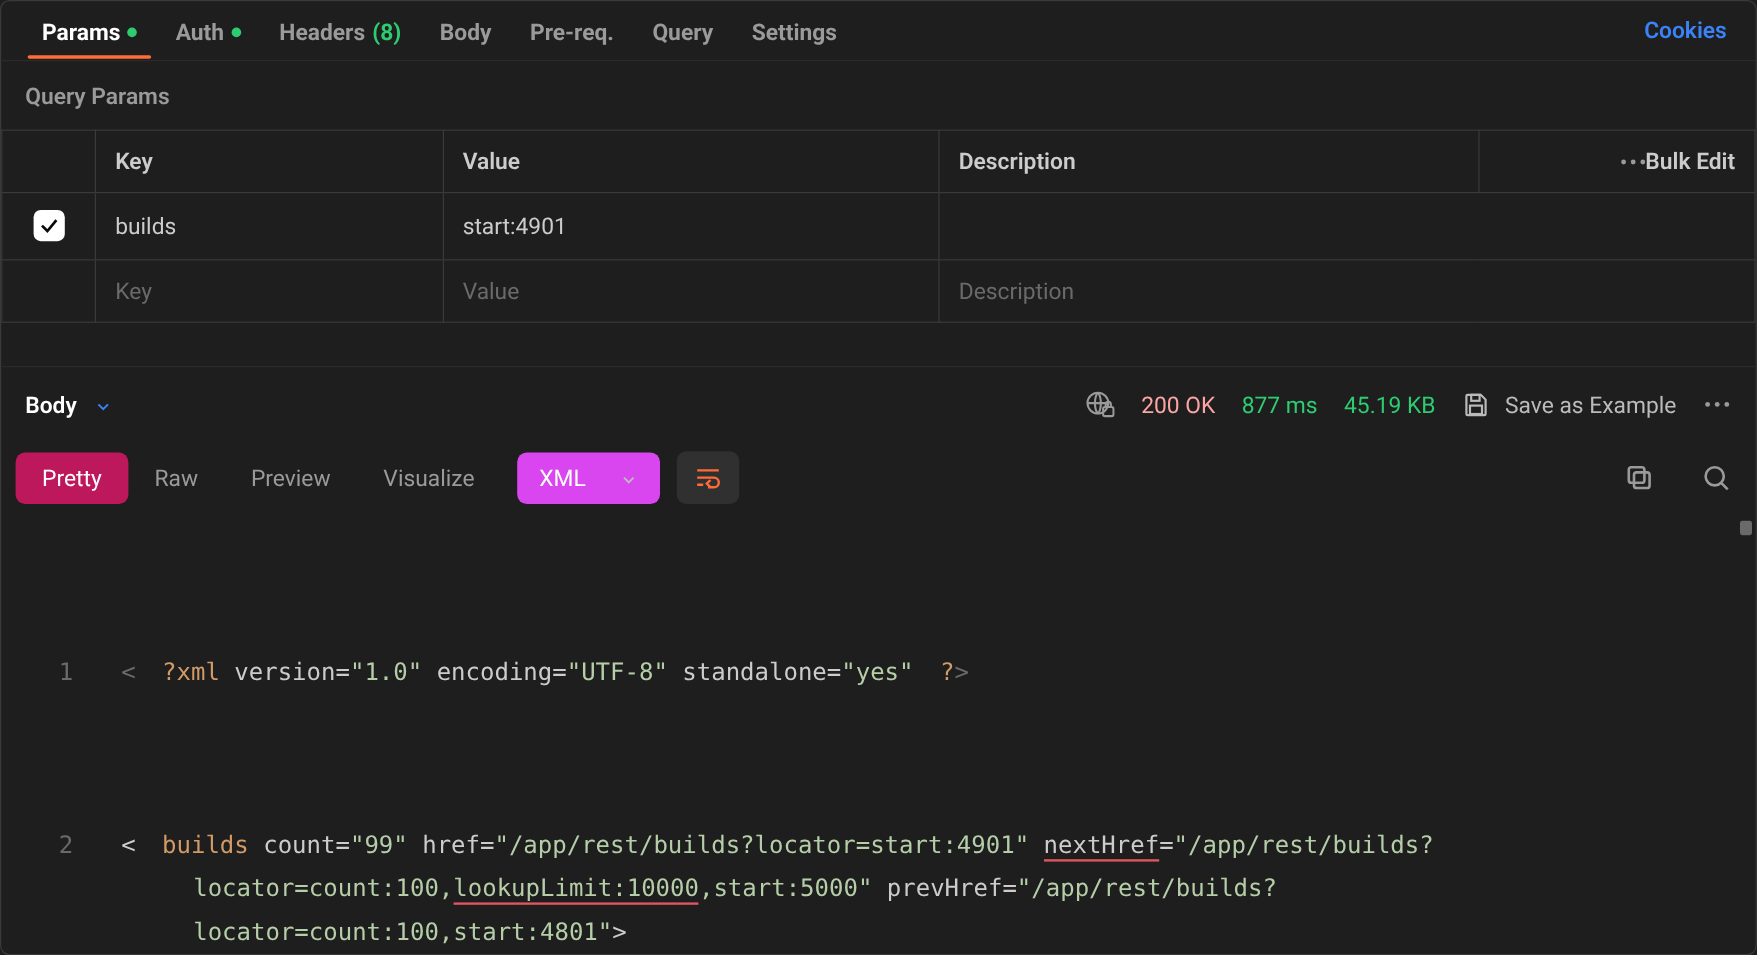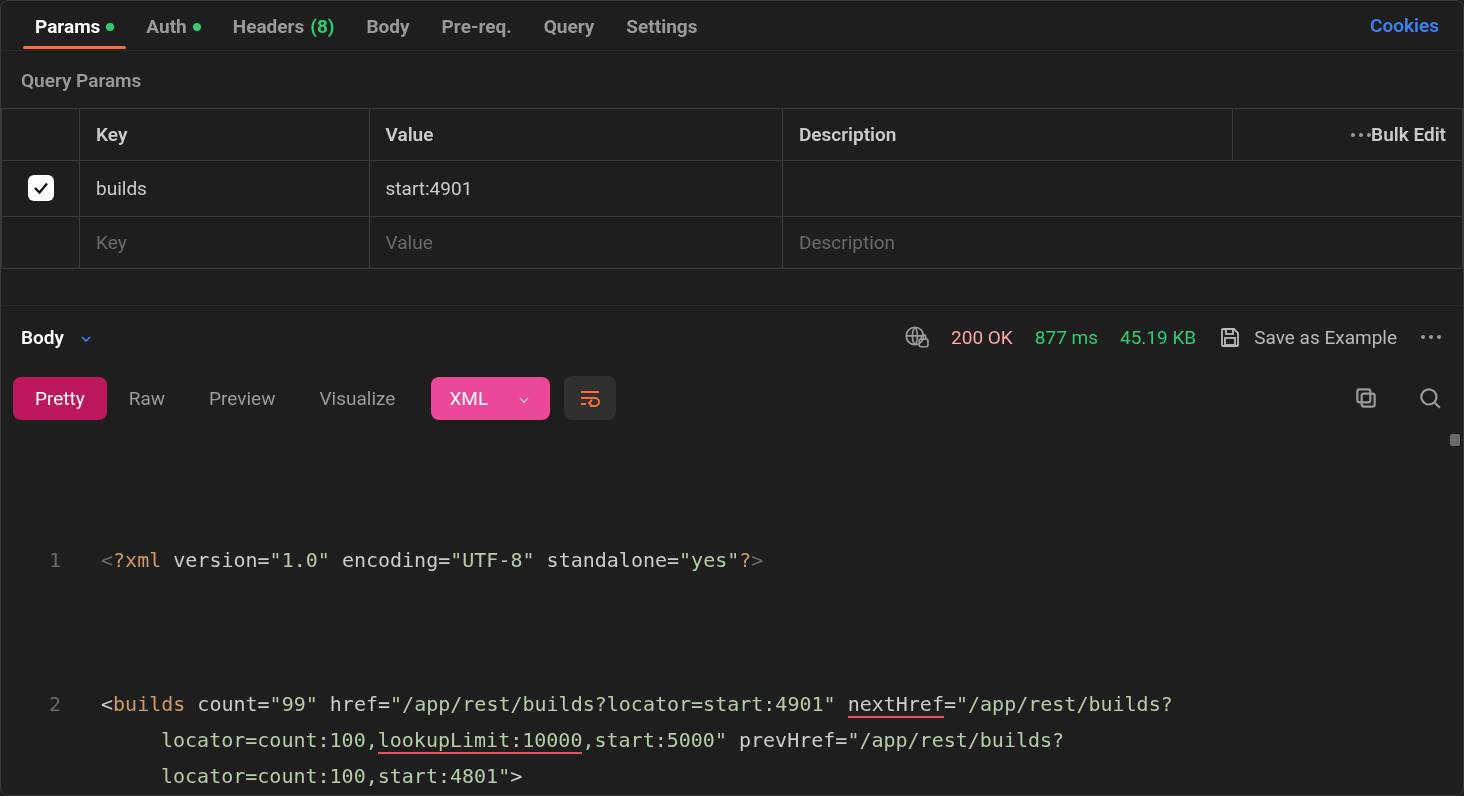--- a/index.html
+++ b/index.html
@@ -103,21 +103,21 @@
   
   .viewbar { display: flex; align-items: center; gap: 14px; padding: 8px 20px 10px 12px; }
   .seg {
     display: flex; align-items: center;
     background: transparent;
     border-radius: 8px;
   }
   .seg .vtab { padding: 10px 22px; color: #9a9a9a; cursor: pointer; border-radius: 8px; font-size: 19px; }
   .seg .vtab.active { background: #be185d; color: #ffffff; }
   .fmt-select {
-    background: #ec4899; color: #ffffff;
+    background: #d946ef; color: #ffffff;
     padding: 10px 18px; border-radius: 8px;
     display: flex; align-items: center; gap: 28px;
     cursor: pointer; font-size: 19px;
   }
   .wrap-btn {
     background: #303030; padding: 10px 14px; border-radius: 8px;
     display: flex; align-items: center; justify-content: center; cursor: pointer;
   }
   .wrap-btn svg { stroke: #ff6c37; stroke-width: 2; fill: none; }
   .viewbar-spacer { flex: 1; }
@@ -131,21 +131,21 @@
     font-size: 20px;
     line-height: 36px;
     white-space: pre;
     overflow: hidden;
   }
   .codeline { display: flex; }
   .lineno { width: 100px; text-align: right; padding-right: 40px; color: #6a6a6a; user-select: none; }
   .linebody { flex: 1; white-space: pre-wrap; word-break: break-all; padding-left: 0; }
   .cont { padding-left: 60px; display: block; }
   .t-punct { color: #cccccc; }
-  .t-tag { color: #d19a66; }
+  .t-tag { color: #d19a66; margin-left: 22px; }
   .t-attr { color: #cccccc; }
   .t-str { color: #b5cea8; }
   .t-box { color: #6a6a6a; }
   .ul-red { border-bottom: 2px solid #e05561; }
   .scroll-thumb { position: absolute; right: 3px; top: 4px; width: 10px; height: 12px; background: #6a6a6a; border-radius: 2px; }
 </style>
 </head>
 <body>
 
 <div class="tabs">

